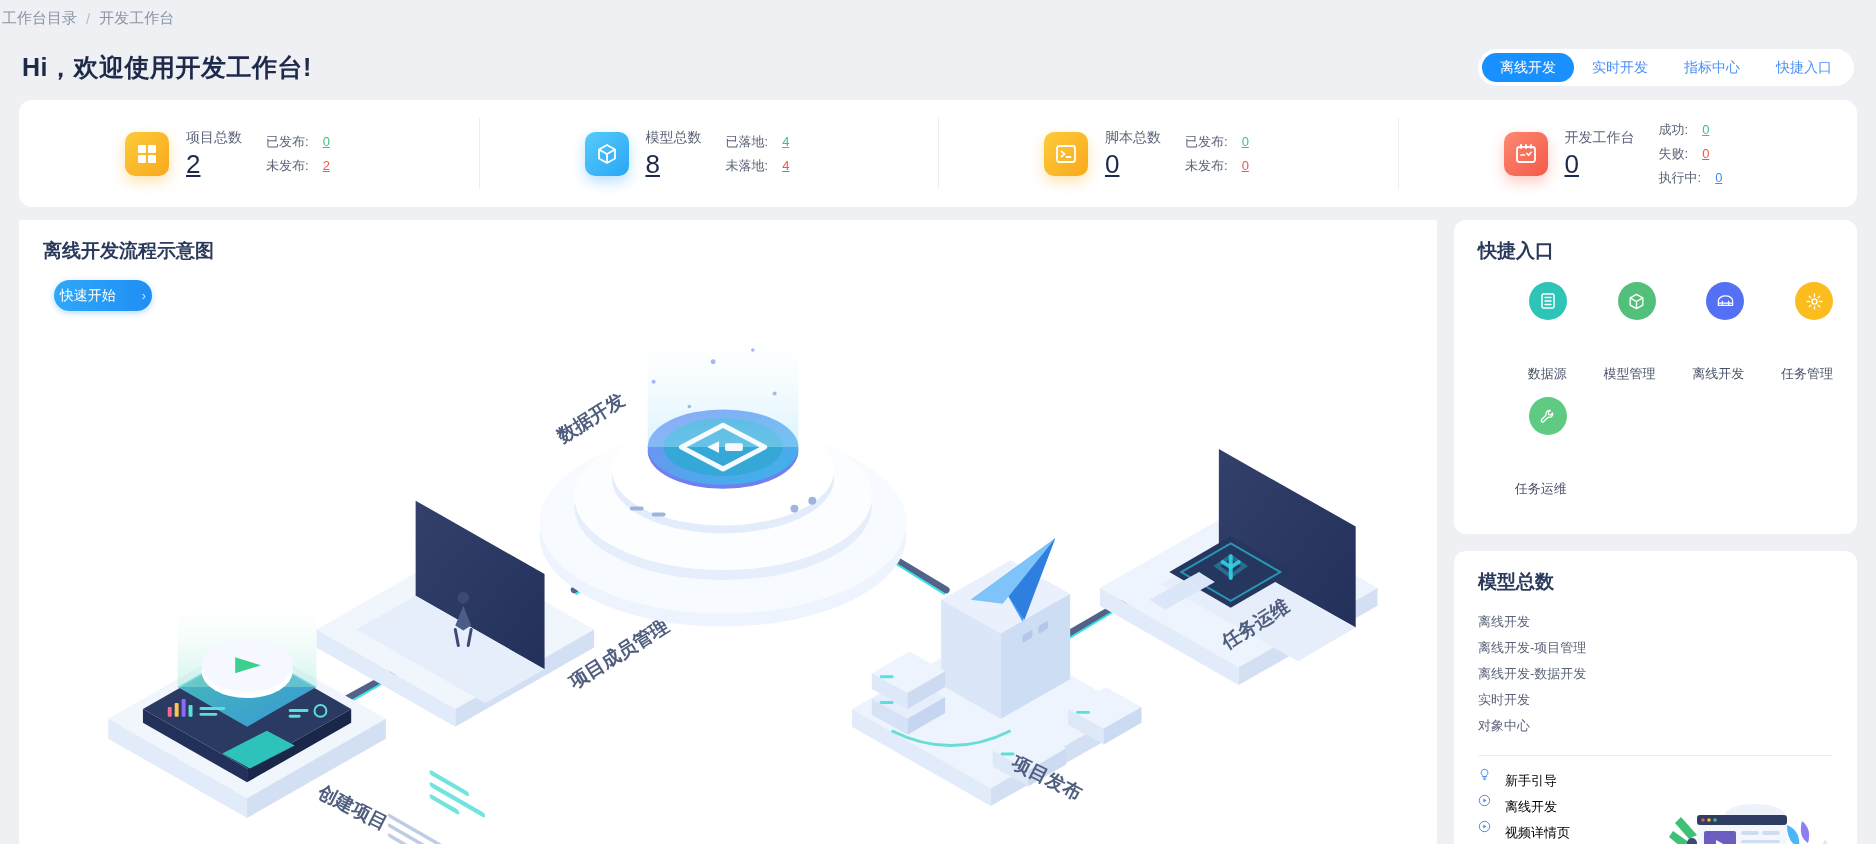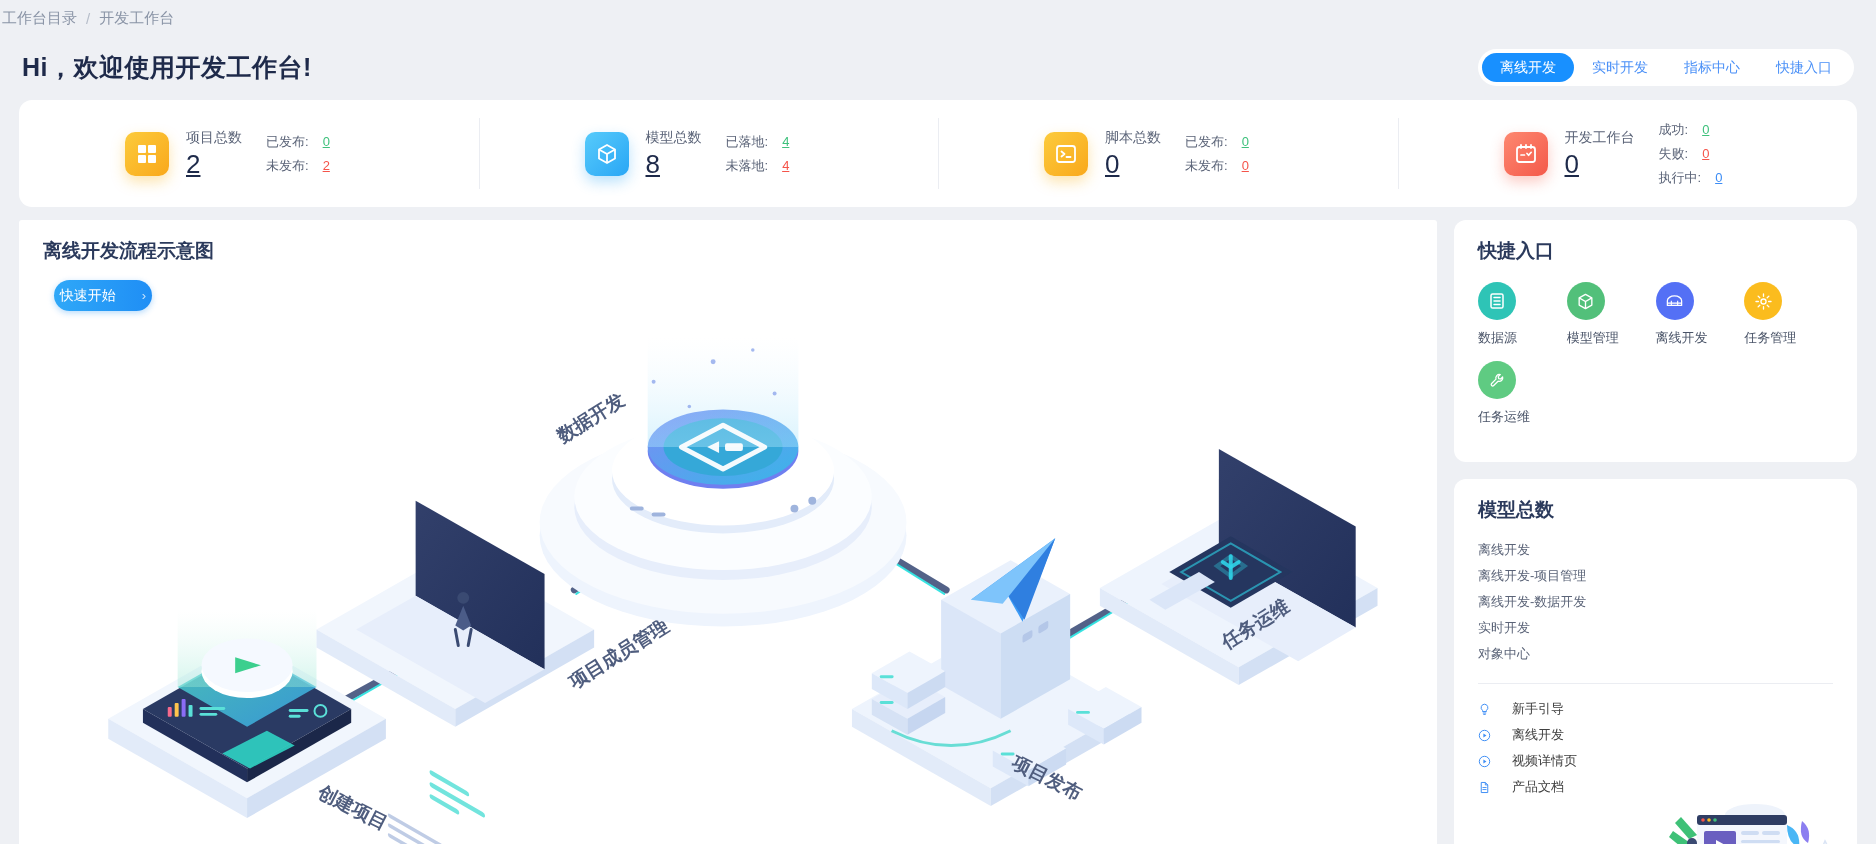--- a/index.html
+++ b/index.html
@@ -130,42 +130,42 @@
   .flow { position: absolute; left: 0; top: 80px; width: 100%; height: 560px; }
   .flow svg { display: block; width: 100%; height: 100%; }
 
   
   .entries {
     display: flex; flex-wrap: wrap;
     padding: 18px 24px 22px 24px;
   }
   .entry {
     width: 25%;
-    display: flex; flex-direction: column; align-items: flex-start;
-    margin-bottom: 14px; cursor: pointer;
+    display: flex; flex-direction: column; align-items: flex-end;
+    margin-bottom: 14px; cursor: pointer; gap: 36px;
   }
   .entry-icon {
     width: 38px; height: 38px; border-radius: 50%;
     display: flex; align-items: center; justify-content: center;
     margin-bottom: 9px;
   }
   .entry-label { font-size: 13px; color: #4a5468; }
 
   
   .help-body { padding: 14px 24px 4px 24px; }
   .help-link {
     display: block; font-size: 13px; color: #5b6478;
     line-height: 22px; padding: 2px 0; cursor: pointer;
     text-decoration: none;
   }
   .help-divider { height: 1px; background: #ebedf2; margin: 12px 24px 0 24px; }
   .help-actions { padding: 12px 24px 18px 24px; position: relative; z-index: 2;}
   .help-action {
-    display: flex; align-items: center; gap: 21px;
-    font-size: 13px; color: #404040; line-height: 26px;
+    display: flex; gap: 14px;
+    font-size: 13px; color: #000000; line-height: 26px;
     cursor: pointer;
   }
   .help-action svg { display: block; }
   .help-illus { position: absolute; right: 8px; bottom: 0; width: 190px; height: 90px; pointer-events: none;}
 </style>
 </head>
 <body>
 
 <div class="breadcrumb">
   <span class="crumb">工作台目录</span>

